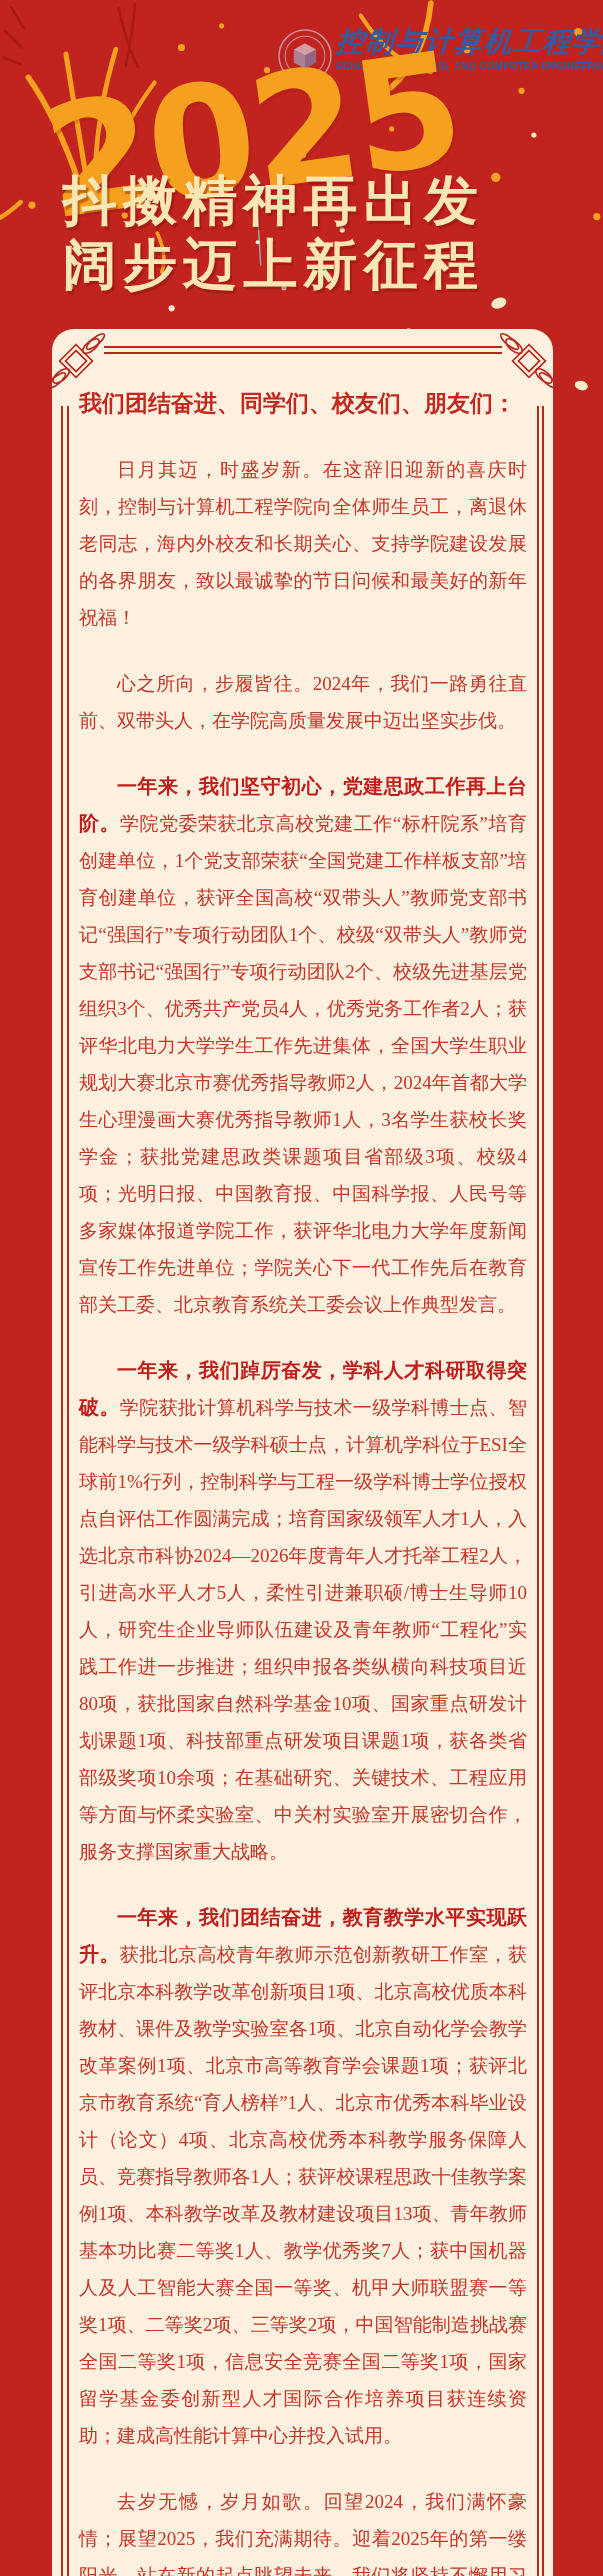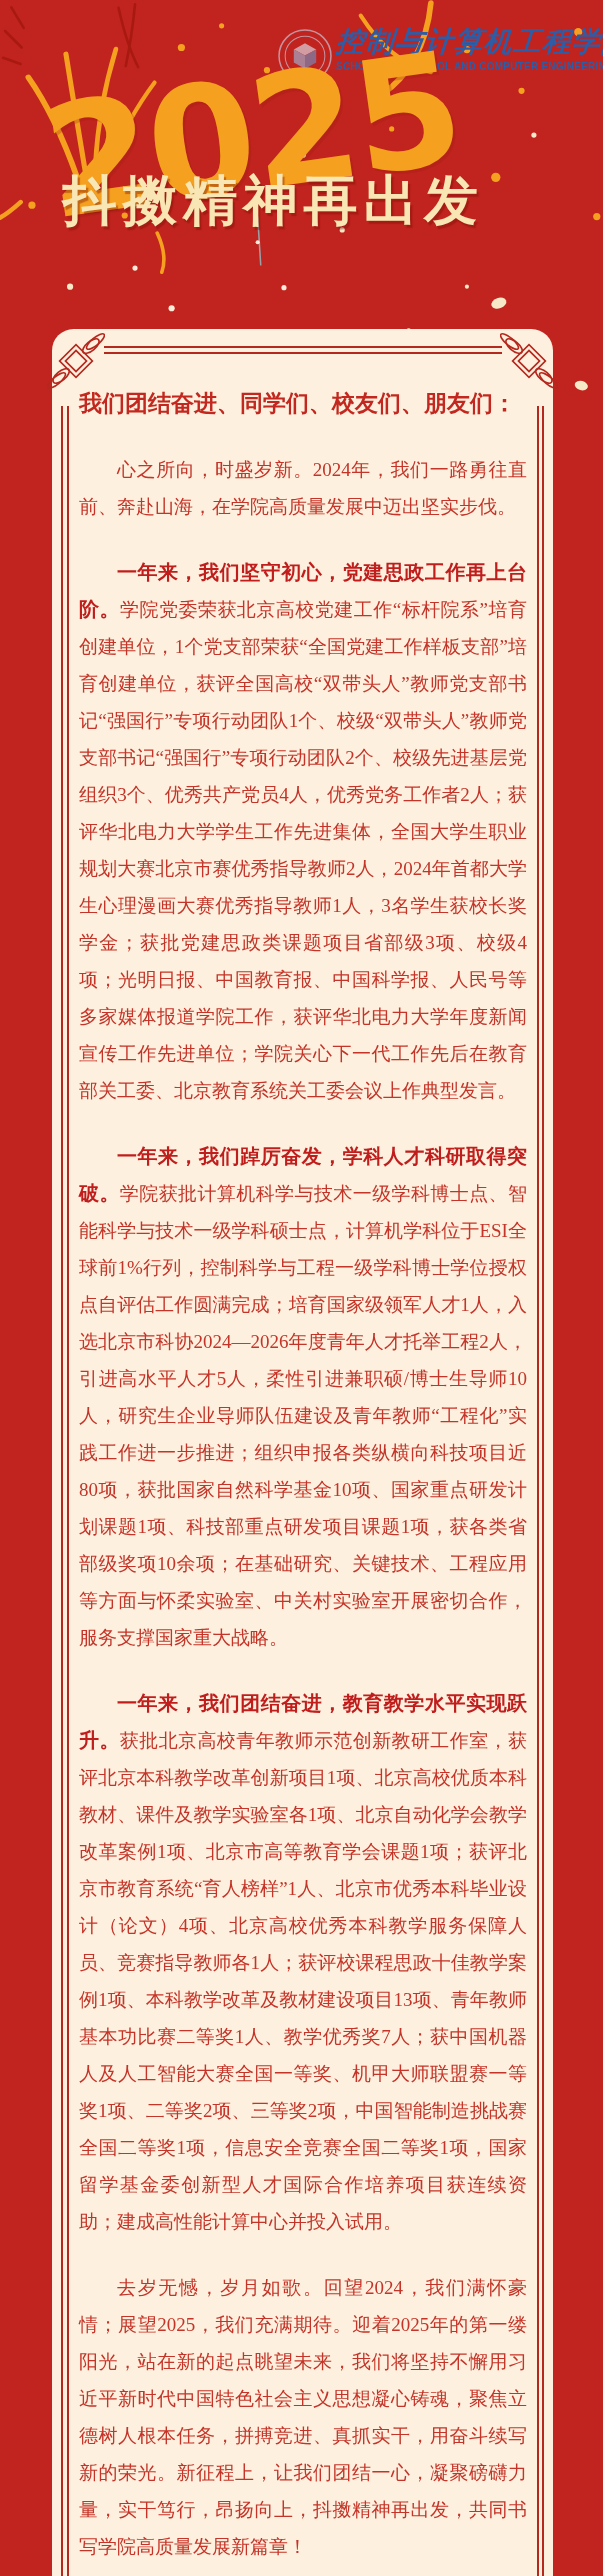--- a/index.html
+++ b/index.html
@@ -105,20 +105,21 @@
       <polygon points="77,42 55,54 55,80 77,68" fill="#6f95c6"></polygon>
     </svg>
     <div class="header-text">
       <div class="header-cn">控制与计算机工程学院</div>
       <div class="header-en">SCHOOL OF CONTROL AND COMPUTER ENGINEERING</div>
     </div>
   </div>
 
   <div class="year">2025</div>
   <div class="title title1">抖擞精神再出发</div>
+  <div class="title title2">阔步迈上新征程</div>
 
   <div class="card">
 
     <div class="hline" style="top:17px;"></div>
     <div class="hline" style="top:23px;"></div>
 
     <div class="vline" style="left:9.3px;"></div>
     <div class="vline" style="left:15px;"></div>
     <div class="vline" style="left:485px;"></div>
     <div class="vline" style="left:490px;"></div>
@@ -139,21 +140,22 @@
         <rect x="42" y="42" width="56" height="56" transform="rotate(45 70 70)"></rect>
         <ellipse cx="106" cy="34" rx="24" ry="11" transform="rotate(-40 106 34)"></ellipse>
         <ellipse cx="117" cy="23" rx="27" ry="9" transform="rotate(-40 117 23)"></ellipse>
         <ellipse cx="34" cy="106" rx="24" ry="11" transform="rotate(-40 34 106)"></ellipse>
         <ellipse cx="23" cy="117" rx="27" ry="9" transform="rotate(-40 23 117)"></ellipse>
       </g>
     </svg>
 
     <div class="letter">
       <p class="salutation">我们团结奋进、同学们、校友们、朋友们：</p>
-      <p class="para"><span class="lead"></span><span>心之所向，时盛岁新。2024年，我们一路勇往直前、奔赴山海，在学院高质量发展中迈出坚实步伐。</span></p>
+      <p class="para"><span class="lead"></span><span>日月其迈，时盛岁新。在这辞旧迎新的喜庆时刻，控制与计算机工程学院向全体师生员工，离退休老同志，海内外校友和长期关心、支持学院建设发展的各界朋友，致以最诚挚的节日问候和最美好的新年祝福！</span></p>
+      <p class="para"><span class="lead"></span><span>心之所向，步履皆往。2024年，我们一路勇往直前、双带头人，在学院高质量发展中迈出坚实步伐。</span></p>
       <p class="para"><span class="lead">一年来，我们坚守初心，党建思政工作再上台阶。</span><span>学院党委荣获北京高校党建工作“标杆院系”培育创建单位，1个党支部荣获“全国党建工作样板支部”培育创建单位，获评全国高校“双带头人”教师党支部书记“强国行”专项行动团队1个、校级“双带头人”教师党支部书记“强国行”专项行动团队2个、校级先进基层党组织3个、优秀共产党员4人，优秀党务工作者2人；获评华北电力大学学生工作先进集体，全国大学生职业规划大赛北京市赛优秀指导教师2人，2024年首都大学生心理漫画大赛优秀指导教师1人，3名学生获校长奖学金；获批党建思政类课题项目省部级3项、校级4项；光明日报、中国教育报、中国科学报、人民号等多家媒体报道学院工作，获评华北电力大学年度新闻宣传工作先进单位；学院关心下一代工作先后在教育部关工委、北京教育系统关工委会议上作典型发言。</span></p>
       <p class="para"><span class="lead">一年来，我们踔厉奋发，学科人才科研取得突破。</span><span>学院获批计算机科学与技术一级学科博士点、智能科学与技术一级学科硕士点，计算机学科位于ESI全球前1%行列，控制科学与工程一级学科博士学位授权点自评估工作圆满完成；培育国家级领军人才1人，入选北京市科协2024—2026年度青年人才托举工程2人，引进高水平人才5人，柔性引进兼职硕/博士生导师10人，研究生企业导师队伍建设及青年教师“工程化”实践工作进一步推进；组织申报各类纵横向科技项目近80项，获批国家自然科学基金10项、国家重点研发计划课题1项、科技部重点研发项目课题1项，获各类省部级奖项10余项；在基础研究、关键技术、工程应用等方面与怀柔实验室、中关村实验室开展密切合作，服务支撑国家重大战略。</span></p>
       <p class="para"><span class="lead">一年来，我们团结奋进，教育教学水平实现跃升。</span><span>获批北京高校青年教师示范创新教研工作室，获评北京本科教学改革创新项目1项、北京高校优质本科教材、课件及教学实验室各1项、北京自动化学会教学改革案例1项、北京市高等教育学会课题1项；获评北京市教育系统“育人榜样”1人、北京市优秀本科毕业设计（论文）4项、北京高校优秀本科教学服务保障人员、竞赛指导教师各1人；获评校课程思政十佳教学案例1项、本科教学改革及教材建设项目13项、青年教师基本功比赛二等奖1人、教学优秀奖7人；获中国机器人及人工智能大赛全国一等奖、机甲大师联盟赛一等奖1项、二等奖2项、三等奖2项，中国智能制造挑战赛全国二等奖1项，信息安全竞赛全国二等奖1项，国家留学基金委创新型人才国际合作培养项目获连续资助；建成高性能计算中心并投入试用。</span></p>
       <p class="para"><span class="lead"></span><span>去岁无憾，岁月如歌。回望2024，我们满怀豪情；展望2025，我们充满期待。迎着2025年的第一缕阳光，站在新的起点眺望未来，我们将坚持不懈用习近平新时代中国特色社会主义思想凝心铸魂，聚焦立德树人根本任务，拼搏竞进、真抓实干，用奋斗续写新的荣光。新征程上，让我们团结一心，凝聚磅礴力量，实干笃行，昂扬向上，抖擞精神再出发，共同书写学院高质量发展新篇章！</span></p>
 
     </div>
 
   </div>
 </div>
 

